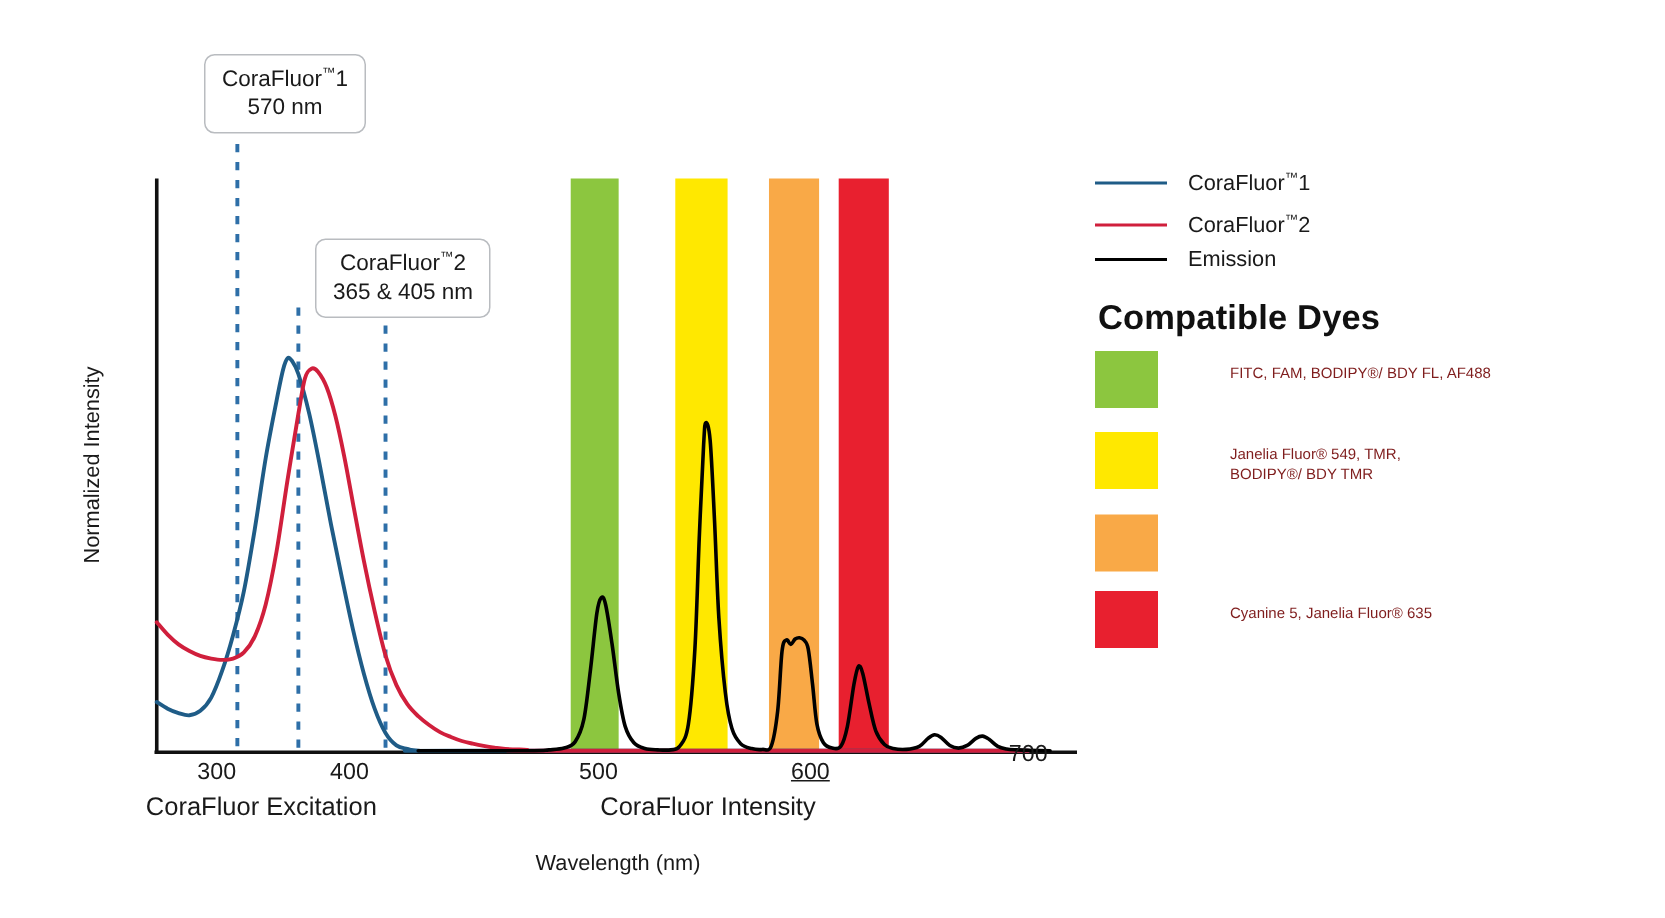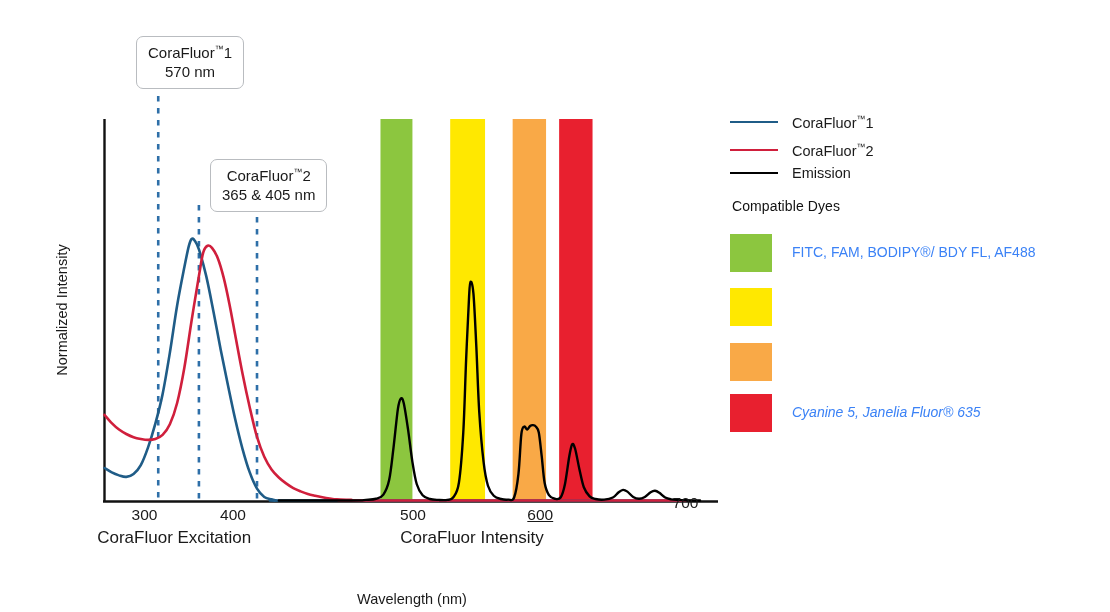--- a/index.html
+++ b/index.html
@@ -75,21 +75,20 @@
     white-space: nowrap;
   }
   #x-axis-title {
     position: absolute;
     font-size: 14.5px;
     color: #1a1a1a;
     left: 412px;
     top: 568px;
     transform: translateX(-50%);
     white-space: nowrap;
-    margin-top: 23px;
   }
   #y-axis-title {
     position: absolute;
     left: 62px;
     top: 310px;
     font-size: 14.5px;
     color: #1a1a1a;
     transform: translate(-50%, -50%) rotate(-90deg);
     white-space: nowrap;
     transform-origin: center center;
@@ -121,44 +120,45 @@
   .series-label {
     font-size: 14.5px;
     color: #1a1a1a;
     white-space: nowrap;
   }
 
   #dyes-title {
     position: absolute;
     left: 2px;
     top: 198px;
-    font-size: 14px;
-    font-weight: normal;
+    font-size: 23px;
+    font-weight: bold;
     color: #111111;
     letter-spacing: 0.1px;
   }
 
   .dye-row {
     position: absolute;
     left: 0;
     display: flex;
     align-items: flex-start;
   }
   .dye-swatch {
     width: 42px;
     height: 38px;
     flex: none;
     margin-right: 20px;
   }
   .dye-label {
-    font-size: 14px;
-    color: #3b82f6;
+    font-size: 10px;
+    color: #7f1d1d;
     line-height: 1.33;
     padding-top: 9px;
     white-space: pre-line;
+    margin-left: 28px;
   }
 </style>
 </head>
 <body>
 
 <div id="root">
 
   <div id="chart-area">
     <svg id="plot-svg" width="720" height="612" viewBox="0 0 720 612">
       <g id="bands-group">
@@ -189,21 +189,21 @@
     </div>
 
     <div class="callout" id="callout-2">
       <span class="line1"><span>CoraFluor</span><span class="tm">™</span><span>2</span></span>
       <span class="line2">365 &amp; 405 nm</span>
     </div>
 
     <div id="tick-labels">
         <div class="axis-tick" style="left: 104.5px; top: 506px; margin-left: 40px;">300</div>
         <div class="axis-tick" style="left: 233px; top: 506px;">400</div>
-        <div class="axis-tick" style="left: 413px; top: 506px;">500</div>
+        <div class="axis-tick" style="left: 399px; top: 506px;">500</div>
         <div class="axis-tick" style="left: 540.25px; top: 506px; text-decoration: underline;">600</div>
         <div class="axis-tick" style="left: 685.5px; top: 494px;">700</div>
       </div>
 
     <div class="axis-sublabel" id="sublabel-exc" style="left: 174.22px; top: 528px;">CoraFluor Excitation</div>
     <div class="axis-sublabel" id="sublabel-emi" style="left: 471.982px; top: 528px;">CoraFluor Intensity</div>
 
     <div id="x-axis-title">Wavelength (nm)</div>
     <div id="y-axis-title">Normalized Intensity</div>
   </div>
@@ -226,24 +226,26 @@
 
     <div id="dyes-title">Compatible Dyes</div>
 
     <div id="dyes-legend">
         <div class="dye-row" style="top: 234px;">
           <span class="dye-swatch" style="background: rgb(140, 198, 63);"></span>
           <span class="dye-label">FITC, FAM, BODIPY®/ BDY FL, AF488</span>
         </div>
         <div class="dye-row" style="top: 288px;">
           <span class="dye-swatch" style="background: rgb(255, 232, 0);"></span>
+          <span class="dye-label">Janelia Fluor® 549, TMR,
+BODIPY®/ BDY TMR</span>
         </div>
         <div class="dye-row" style="top: 343px;">
           <span class="dye-swatch" style="background: rgb(249, 169, 71);"></span>
         </div>
-        <div class="dye-row" style="top: 394px; font-style: italic;">
+        <div class="dye-row" style="top: 394px;">
           <span class="dye-swatch" style="background: rgb(232, 32, 47);"></span>
           <span class="dye-label">Cyanine 5, Janelia Fluor® 635</span>
         </div>
       </div>
   </div>
 
 </div>
 
 </body></html>

